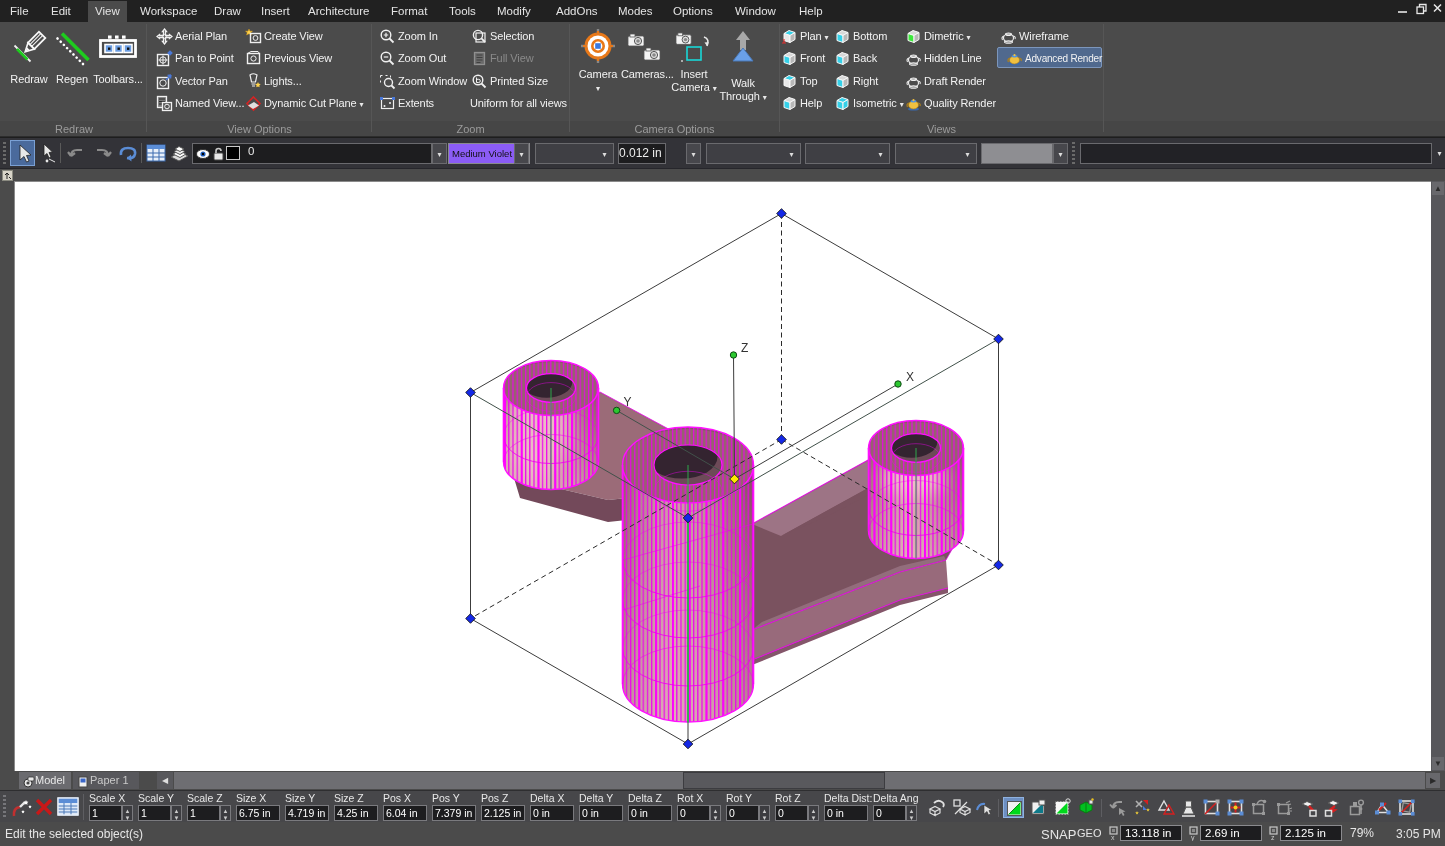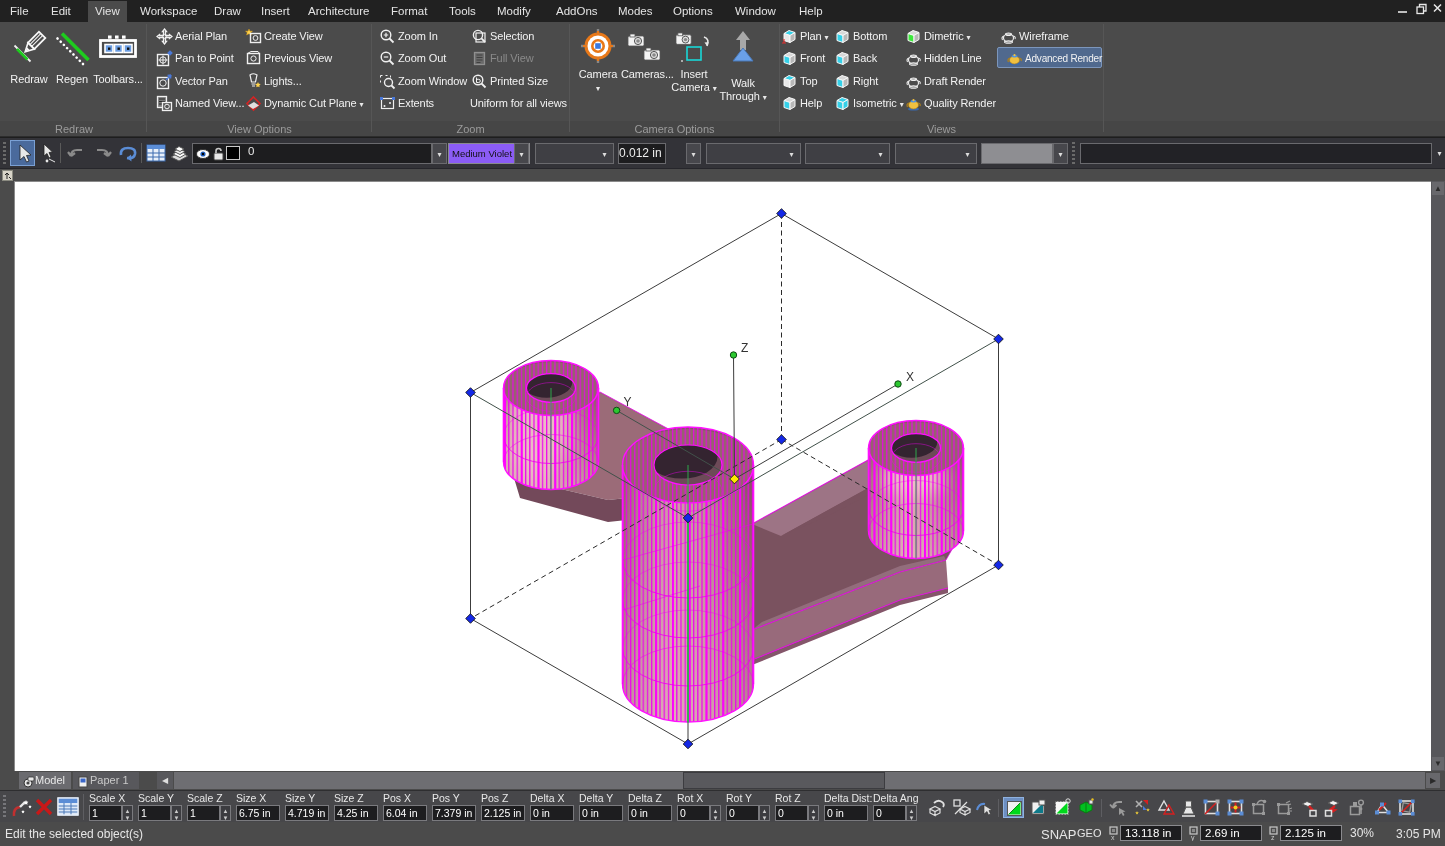--- a/index.html
+++ b/index.html
@@ -933,15 +933,15 @@
 <svg width="11" height="15" viewBox="0 0 11 15">
         <rect x="2" y="1" width="7" height="7" fill="none" stroke="#c8c8c8" stroke-width="1.2"></rect>
         <rect x="4" y="3" width="3" height="3" fill="#888"></rect>
         <text x="3" y="14" font-size="7" fill="#ccc" font-family="Liberation Sans">z</text>
       </svg></div>
     <span class="abs" style="left:1041px;top:5px;font-size:13px">SNAP</span>
   <span class="abs" style="left:1077px;top:5px;font-size:11px">GEO</span>
   <div class="sfield" style="left:1120px;width:62px">13.118 in</div>
   <div class="sfield" style="left:1200px;width:62px">2.69 in</div>
   <div class="sfield" style="left:1280px;width:62px">2.125 in</div>
-  <span class="abs" style="left:1350px;top:4px">30%</span>
+  <span class="abs" style="left:1350px;top:4px">79%</span>
   <span class="abs" style="left:1396px;top:5px">3:05 PM</span>
 </div>
 
 </body></html>

